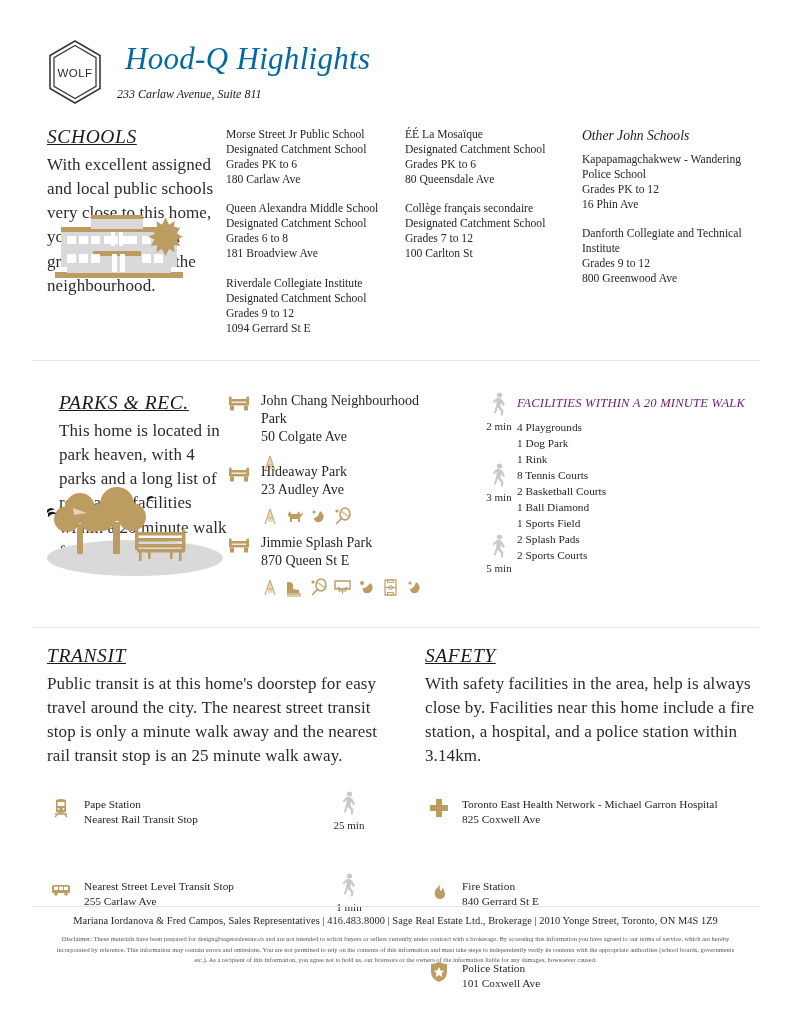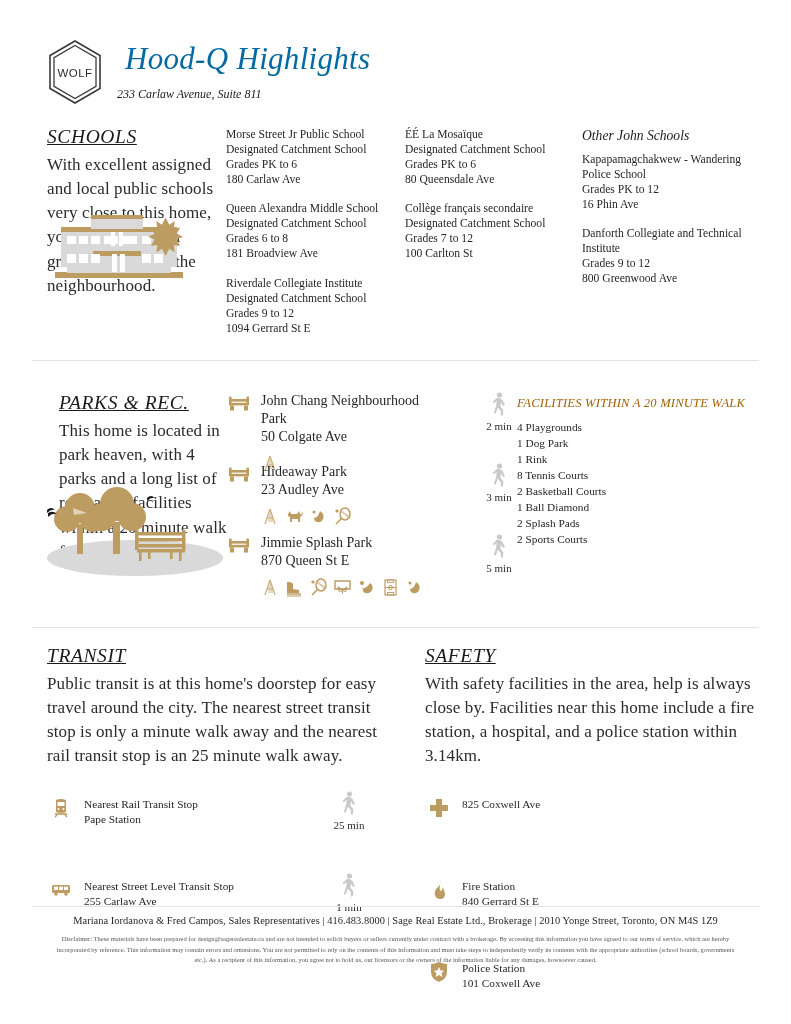--- a/index.html
+++ b/index.html
@@ -183,21 +183,21 @@
     position: absolute;
     left: 470px;
     top: 4px;
     width: 250px;
   }
   .fac-title {
     font-style: italic;
     font-size: 12.6px;
     letter-spacing: .2px;
     margin-bottom: 8px;
-    color: #a16207;
+    color: #701a75;
   }
   .fac-item {
     font-size: 11.3px;
     line-height: 1.42;
     color: #262626;
   }
   .park-art {
     position: absolute;
     left: -8px;
     top: 94px;
@@ -556,20 +556,21 @@
     </div>
 
     <div class="facilities">
       <div class="fac-title">FACILITIES WITHIN A 20 MINUTE WALK</div>
       <div class="fac-item">4 Playgrounds</div>
       <div class="fac-item">1 Dog Park</div>
       <div class="fac-item">1 Rink</div>
       <div class="fac-item">8 Tennis Courts</div>
       <div class="fac-item">2 Basketball Courts</div>
       <div class="fac-item">1 Ball Diamond</div>
+      <div class="fac-item">1 Sports Field</div>
       <div class="fac-item">2 Splash Pads</div>
       <div class="fac-item">2 Sports Courts</div>
     </div>
   </div>
 
   <div class="divider" style="top:627px"></div>
 
   <div class="transit">
     <div class="section-title">TRANSIT</div>
     <p class="section-blurb">Public transit is at this home's doorstep for easy travel around the city. The nearest street transit stop is only a minute walk away and the nearest rail transit stop is an 25 minute walk away.</p>
@@ -580,22 +581,22 @@
           <svg viewBox="0 0 22 22" width="22" height="22">
             <path d="M6 3 q5 -2 10 0 l0 12 q-5 2 -10 0 z" fill="#bd9c62"></path>
             <rect x="7.5" y="5" width="7" height="4" fill="#ffffff"></rect>
             <circle cx="8.5" cy="12" r="1" fill="#ffffff"></circle>
             <circle cx="13.5" cy="12" r="1" fill="#ffffff"></circle>
             <path d="M5 17 l12 0" stroke="#bd9c62" stroke-width="1.6"></path>
             <path d="M7 18 l-2 2 M15 18 l2 2" stroke="#bd9c62" stroke-width="1.3"></path>
           </svg>
         </div>
         <div class="poi-text">
+          <div>Pape Station</div>
           <div>Nearest Rail Transit Stop</div>
-          <div>Pape Station</div>
         </div>
         <div class="poi-time">
           <svg class="walk-ic" viewBox="0 0 17 25">
             <circle cx="8.5" cy="3" r="2.6" fill="#c9c9c9"></circle>
             <path d="M8.5 6 l3 2 l2.5 5 l-1.8 1 l-2.2 -3.6 l-0.6 4.2 l3 4 l-0.6 5 l-2 0 l0.2 -4.2 l-3.2 -3.8 l-2 6 l-2 -0.6 l2.4 -7.2 l0.4 -5 l-2.6 2.4 l-1.4 -1.2 l4 -4 z" fill="#c9c9c9"></path>
           </svg>
           <div class="time-label">25 min</div>
         </div>
       </div>
 
@@ -630,20 +631,21 @@
     <p class="section-blurb">With safety facilities in the area, help is always close by. Facilities near this home include a fire station, a hospital, and a police station within 3.14km.</p>
 
     <div class="poi-list">
       <div class="poi-row">
         <div class="poi-ic">
           <svg viewBox="0 0 22 22" width="22" height="22">
             <path d="M8 2 l6 0 l0 6 l6 0 l0 6 l-6 0 l0 6 l-6 0 l0 -6 l-6 0 l0 -6 l6 0 z" fill="#bd9c62"></path>
           </svg>
         </div>
         <div class="poi-text">
+          <div>Toronto East Health Network - Michael Garron Hospital</div>
           <div>825 Coxwell Ave</div>
         </div>
       </div>
 
       <div class="poi-row" style="margin-top:26px">
         <div class="poi-ic">
           <svg viewBox="0 0 22 22" width="22" height="22">
             <path d="M12 1 q1 5 -2 7 q-4 3 -3 8 q1 4 5 4 q5 0 5 -5 q0 -4 -3 -7 q1 3 -1 4 q-2 -1 -1 -5 q0 -4 0 -6 z" fill="#bd9c62"></path>
           </svg>
         </div>

